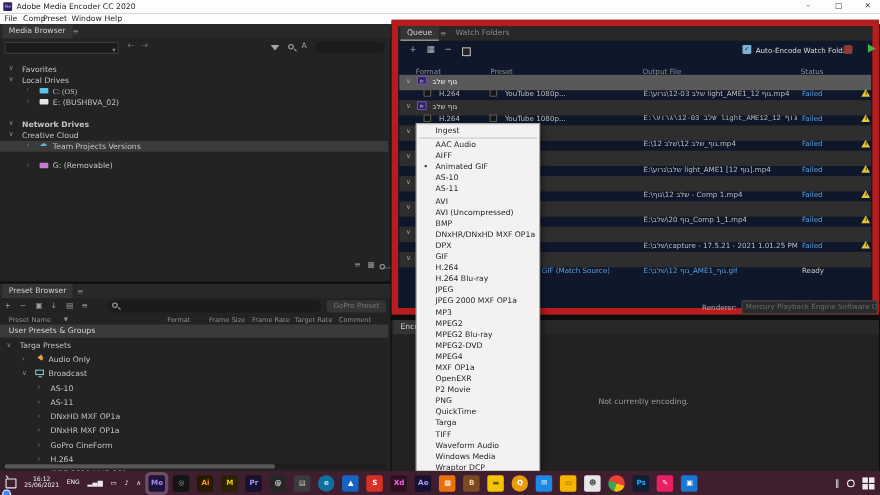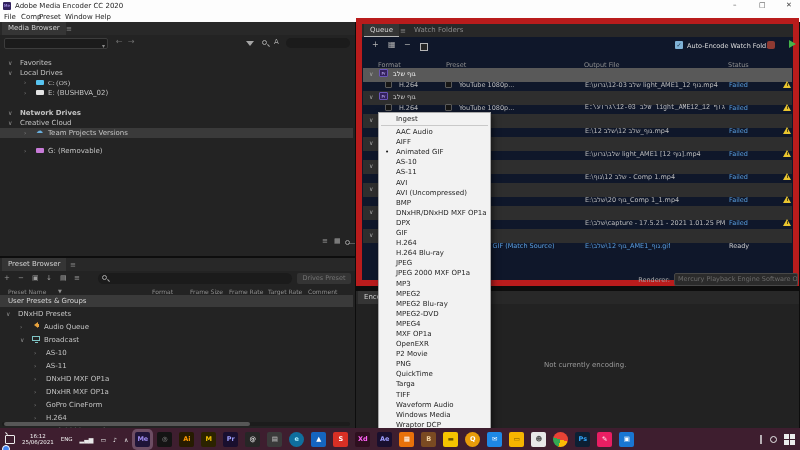--- a/index.html
+++ b/index.html
@@ -180,43 +180,43 @@
       <span class="tbico" style="position: absolute; left: 4px; top: 16px;">+</span>
       <span class="tbico" style="position: absolute; left: 18px; top: 16px;">−</span>
       <span class="tbico" style="position: absolute; left: 32px; top: 16px;">▣</span>
       <span class="tbico" style="position: absolute; left: 46px; top: 16px;">↓</span>
       <span class="tbico" style="position: absolute; left: 60px; top: 16px;">▤</span>
       <span class="tbico" style="position: absolute; left: 74px; top: 16px;">≡</span>
     </div>
   <div style="position:absolute;left:98px;top:15px;width:194px;height:11px;background:#1b1b1b;border-radius:6px">
       <span class="mag" style="left:4px;top:2px"></span>
     </div>
-  <div id="pb-apply" style="left:297px;top:15px;width:54px;height:11px">Drives Preset</div>
+  <div id="pb-apply" style="left:297px;top:15px;width:54px;height:11px">GoPro Preset</div>
   <div id="pb-headers">
       <span class="colhead" style="position: absolute; left: 8px; top: 30px;">Preset Name</span>
       <span class="colhead" style="position: absolute; left: 152px; top: 30px;">Format</span>
       <span class="colhead" style="position: absolute; left: 190px; top: 30px;">Frame Size</span>
       <span class="colhead" style="position: absolute; left: 229px; top: 30px;">Frame Rate</span>
       <span class="colhead" style="position: absolute; left: 268px; top: 30px;">Target Rate</span>
       <span class="colhead" style="position: absolute; left: 308px; top: 30px;">Comment</span>
       <span class="colhead" style="position: absolute; left: 58px; top: 30px; font-size: 5px;">▼</span>
     </div>
   <div id="pb-rows">
       <div class="prow section" style="position: absolute; top: 37px;">
         <span style="position: absolute; left: 8px; top: 2px;">User Presets &amp; Groups</span>
       </div>
       <div class="prow" style="position: absolute; top: 50px;">
         <span class="arr" style="position: absolute; left: 6px; top: 2px; font-size: 6px; color: rgb(143, 143, 143);">∨</span>
-        <span style="position: absolute; left: 18px; top: 2px;">DNxHD Presets</span>
+        <span style="position: absolute; left: 18px; top: 2px;">Targa Presets</span>
       </div>
       <div class="prow" style="position: absolute; top: 63px;">
         <span class="arr" style="position: absolute; left: 20px; top: 2px; font-size: 6px; color: rgb(143, 143, 143);">›</span>
         <span class="spk-tri" style="position: absolute; left: 34px;"></span>
         <span class="spk-box" style="position: absolute; left: 37px;"></span>
-        <span style="position: absolute; left: 44px; top: 2px;">Audio Queue</span>
+        <span style="position: absolute; left: 44px; top: 2px;">Audio Only</span>
       </div>
       <div class="prow" style="position: absolute; top: 76px;">
         <span class="arr" style="position: absolute; left: 20px; top: 2px; font-size: 6px; color: rgb(143, 143, 143);">∨</span>
         <span class="mon" style="position: absolute; left: 32px;"></span>
         <span style="position: absolute; left: 44px; top: 2px;">Broadcast</span>
       </div>
       <div class="prow" style="position: absolute; top: 89px;">
         <span class="arr" style="position: absolute; left: 34px; top: 2px; font-size: 6px; color: rgb(143, 143, 143);">›</span>
         <span style="position: absolute; left: 46px; top: 2px;">AS-10</span>
       </div>

